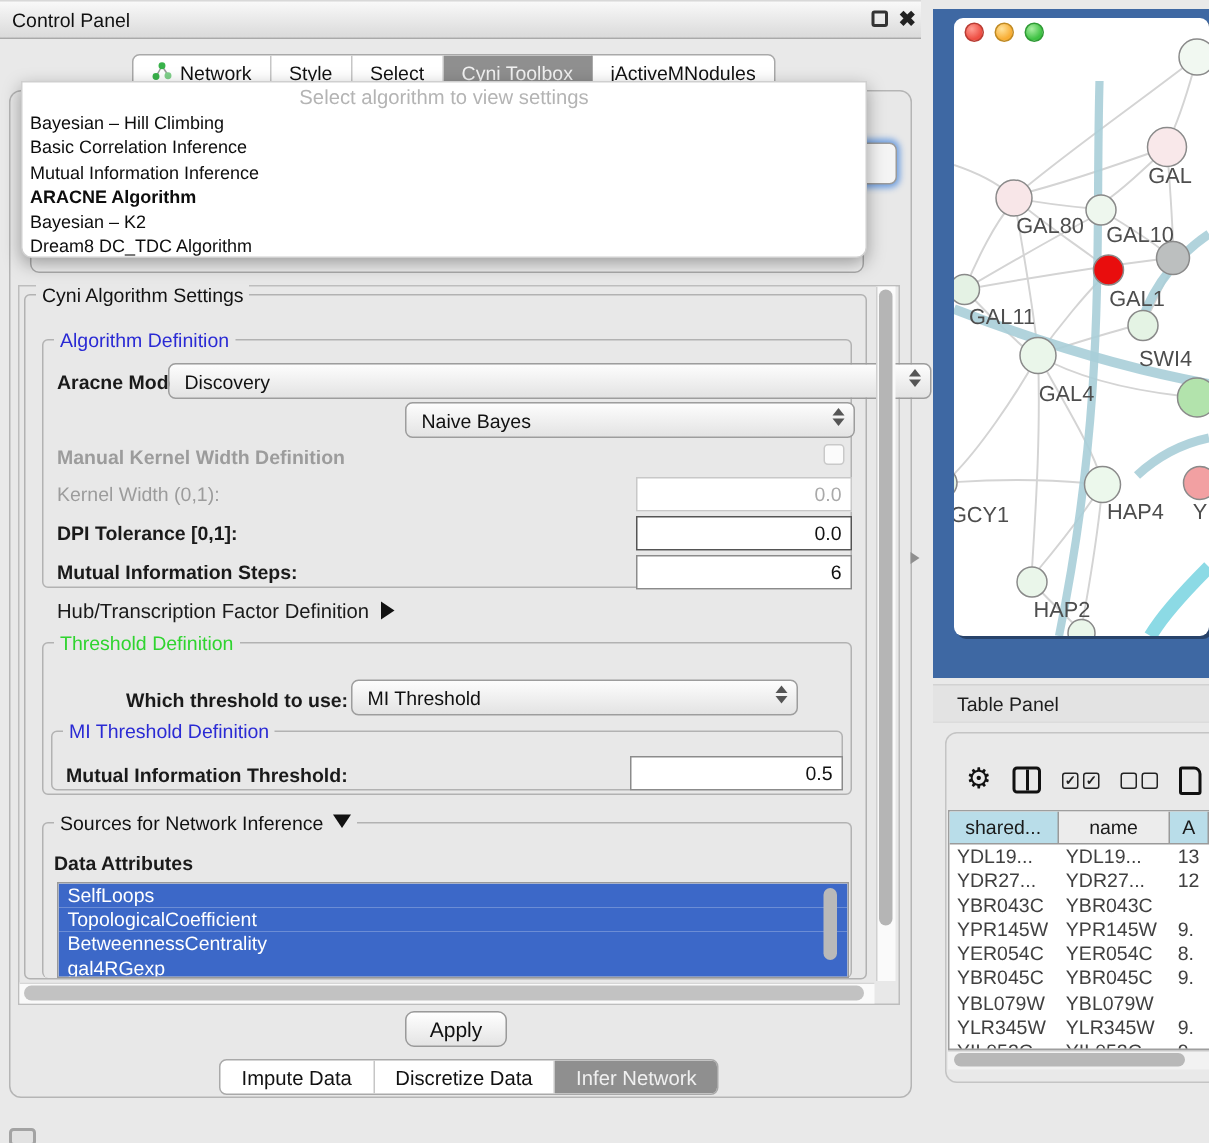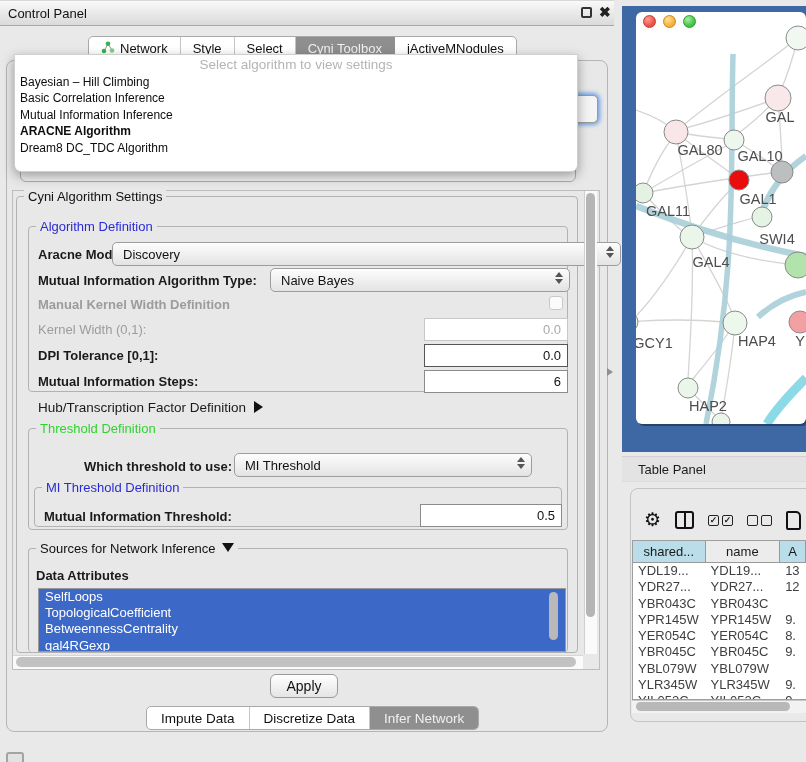--- a/index.html
+++ b/index.html
@@ -184,21 +184,20 @@
 
   <div class="lbl" style="left:38px; top:247px;">Aracne Mode:</div>
   <div class="combo" style="left:112px; top:242px; width:509px;align-items:center;">
     <span>Discovery</span>
     <span class="arrows">
         <i class="up"></i>
         <i class="dn"></i>
       </span>
   </div>
 
-  <div class="lbl" style="left:38px; top:273px;">Mutual Information Algorithm Type:</div>
   <div class="combo" style="left:270px; top:268px; width:300px;">
     <span>Naive Bayes</span>
     <span class="arrows">
         <i class="up"></i>
         <i class="dn"></i>
       </span>
   </div>
 
   <div class="lbl dis" style="left:38px; top:297px;">Manual Kernel Width Definition</div>
   <div class="checkbox" style="left:549px; top:296px;"></div>
@@ -261,20 +260,21 @@
   <div class="abs" id="split-arrow"></div>
   <div class="abs" id="mini-handle"></div>
 
   <div class="abs" id="algo-popup">
     <div class="prompt">Select algorithm to view settings</div>
     <div id="popup-items">
         <div class="item">Bayesian – Hill Climbing</div>
         <div class="item">Basic Correlation Inference</div>
         <div class="item">Mutual Information Inference</div>
         <div class="item sel">ARACNE Algorithm</div>
+        <div class="item">Bayesian – K2</div>
         <div class="item">Dream8 DC_TDC Algorithm</div>
       </div>
   </div>
 
   <svg class="abs" id="net-svg" width="184" height="446" viewBox="0 0 184 446">
       <rect x="0" y="0" width="184" height="446" fill="#3e68a3"></rect>
       <clipPath id="winclip">
         <rect x="14" y="6" width="170" height="412" rx="6"></rect>
       </clipPath>
       <rect x="16" y="8" width="170" height="412" rx="6" fill="rgba(0,0,0,0.35)"></rect>

